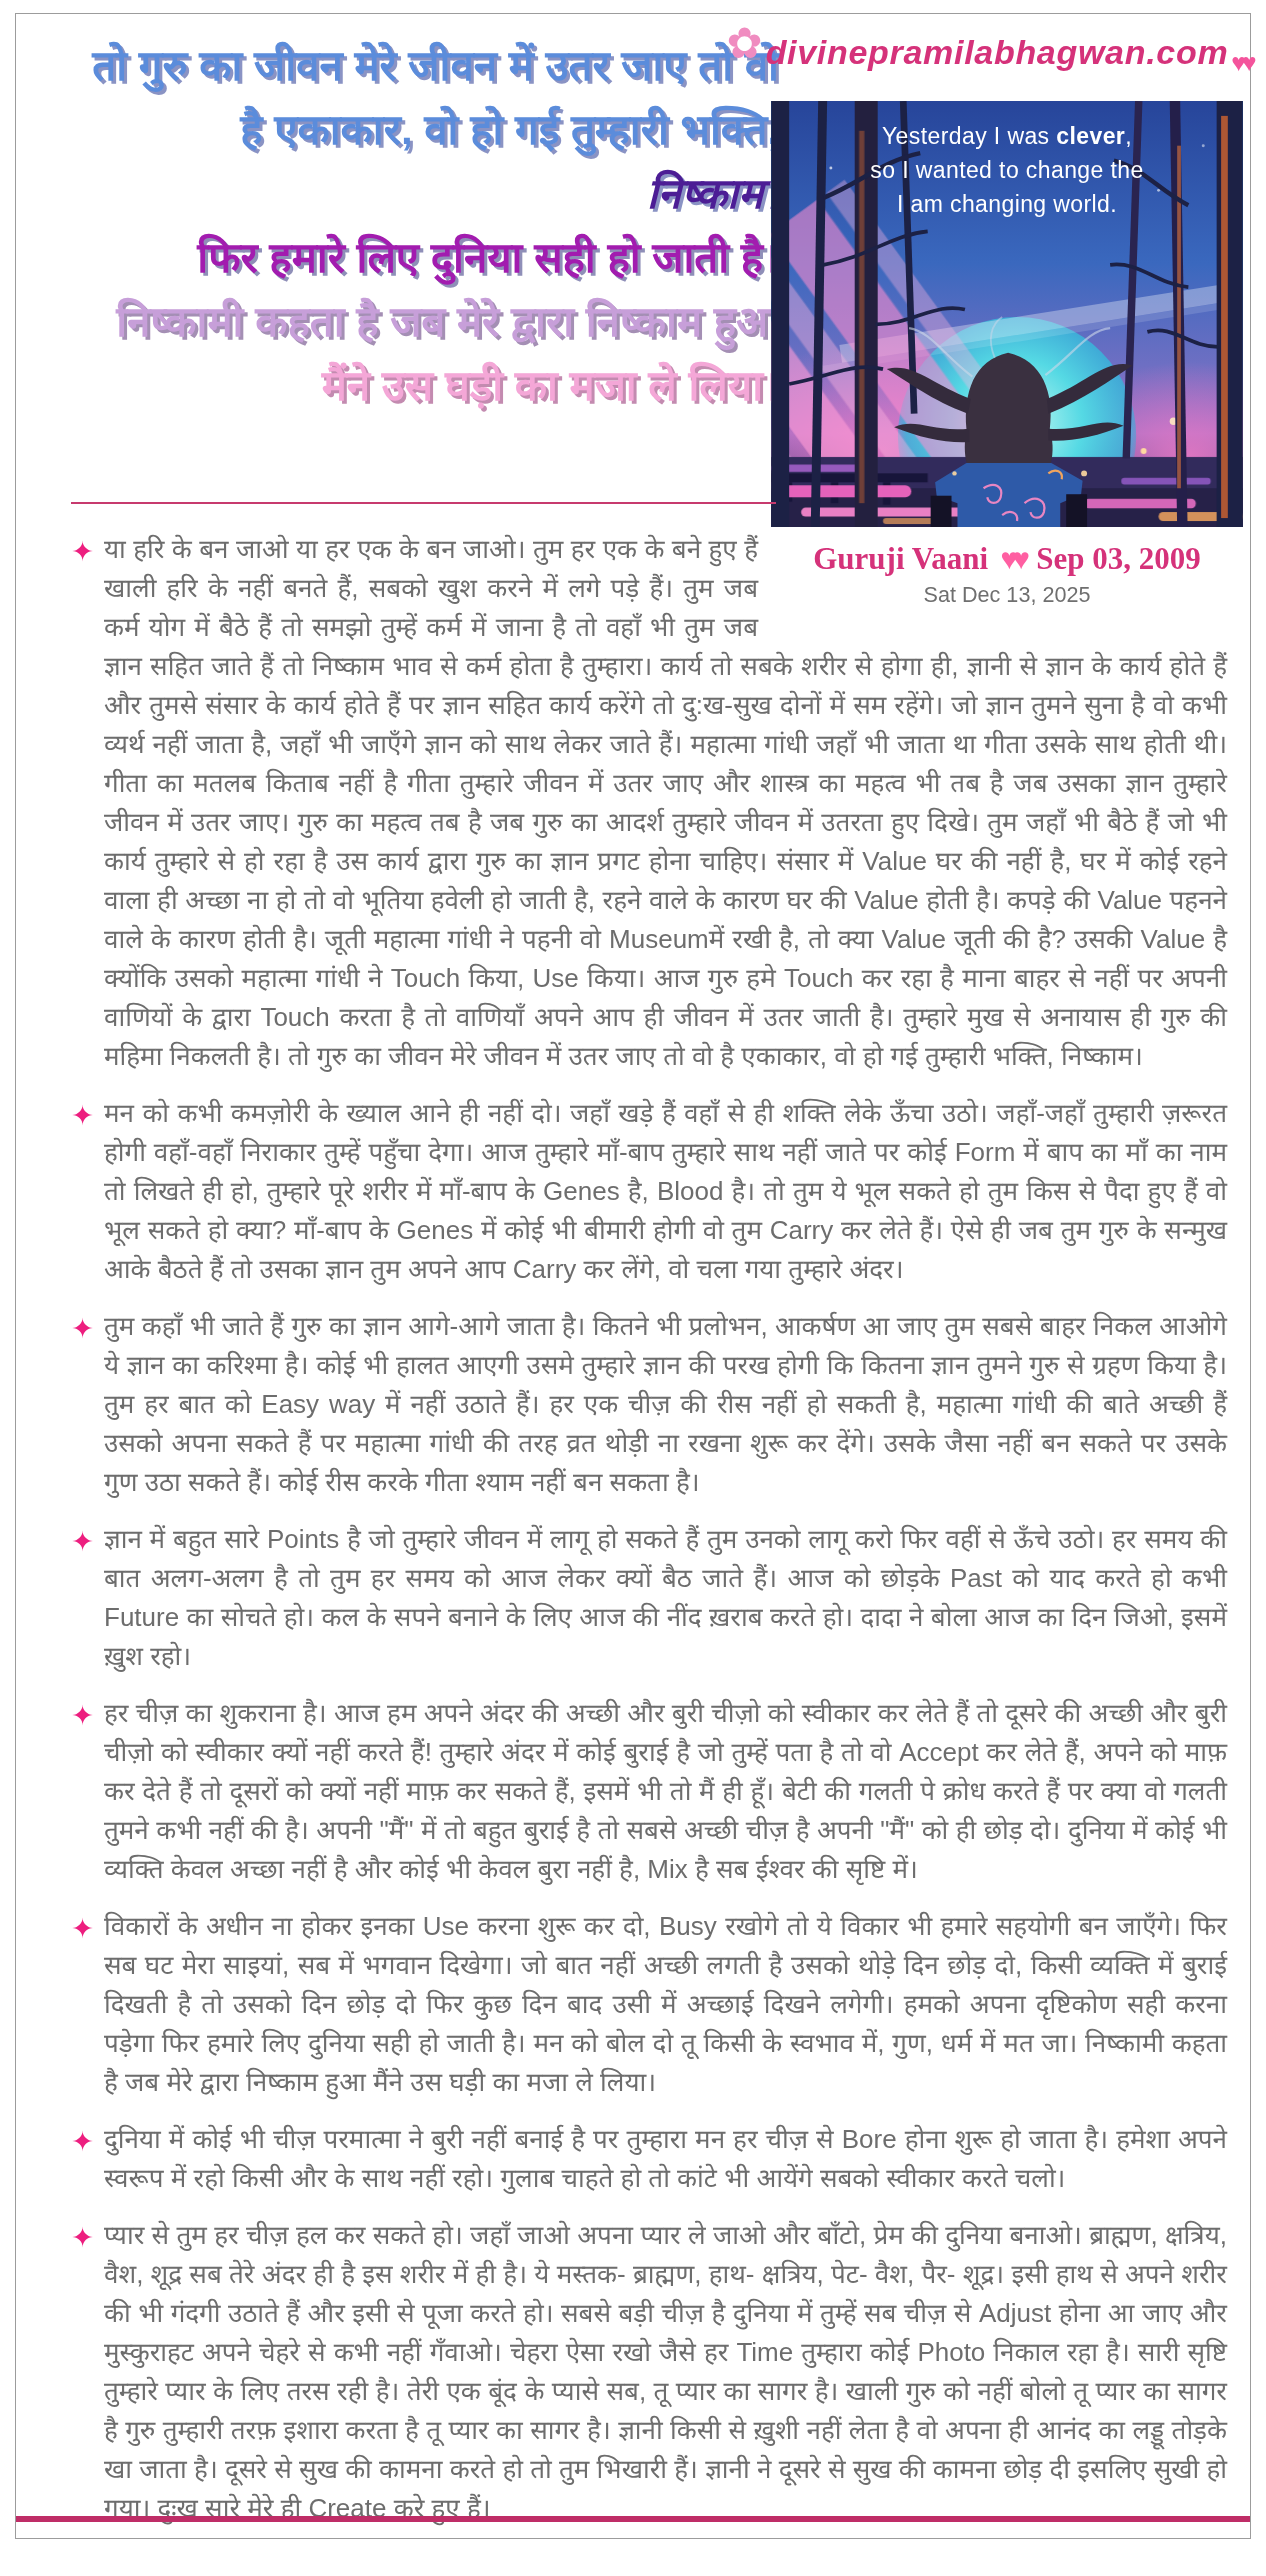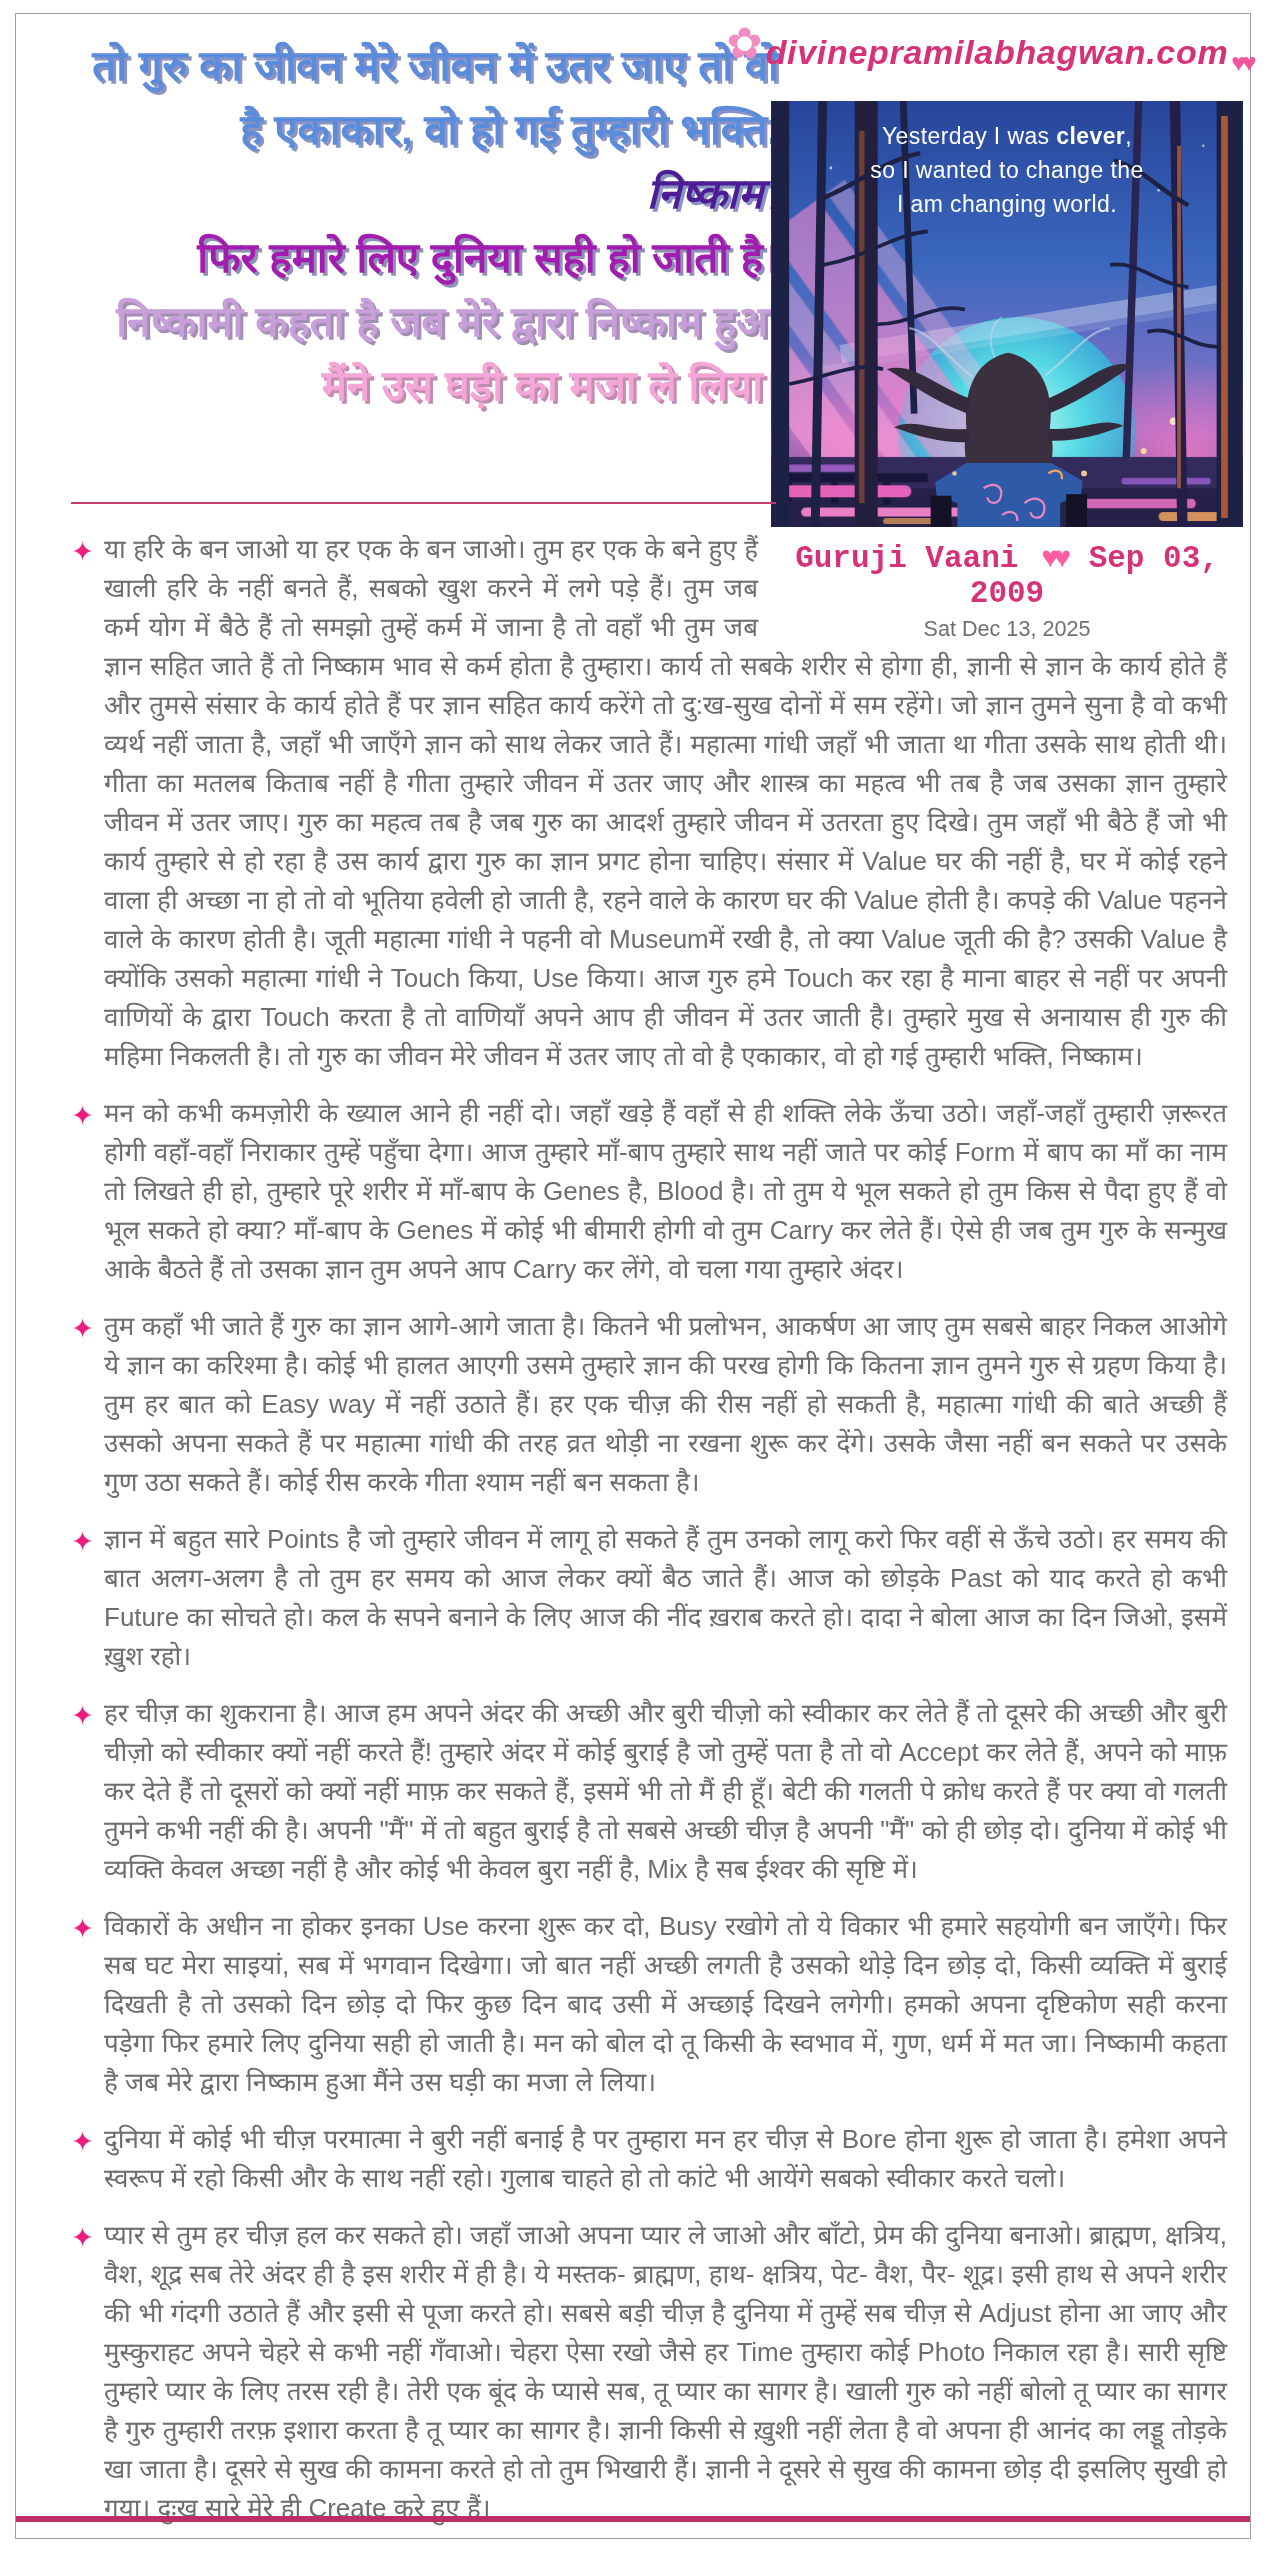--- a/index.html
+++ b/index.html
@@ -36,21 +36,21 @@
   .pic svg{position:absolute;left:0;top:0;}
   .quote{
     position:absolute;left:0;top:18px;width:100%;padding:0 22.3px;box-sizing:border-box;
     text-align:center;color:#ffffff;font-size:23px;line-height:34px;
     font-family:"Liberation Sans",sans-serif;letter-spacing:0.4px;
   }
   .q-b{font-weight:bold;}
   
   .caption{position:absolute;left:771px;top:541px;width:472px;text-align:center;}
   .caption-title{
-    font-family:Liberation Mono, monospace;font-weight:bold;font-size:31px;color:#d5327a;
+    font-family:Liberation Serif, serif;font-weight:bold;font-size:31px;color:#d5327a;
   }
   .caption-heart{color:#ff5fa2;font-size:30px;padding:0 4.5px;letter-spacing:-6px;}
   .caption-sub{margin-top:5px;font-size:21.6px;color:#6f6f6f;}
   
   .hr-pink{position:absolute;left:71px;top:502px;width:705px;height:2.2px;background:#c73a6e;}
   .bottom-bar{position:absolute;left:16.4px;top:2516px;width:1234px;height:6px;background:#bf2d67;}
   
   .body-list{
     position:absolute;left:71px;top:530px;width:1156px;
     font-size:26px;line-height:39px;color:#6d6d6d;text-align:justify;

